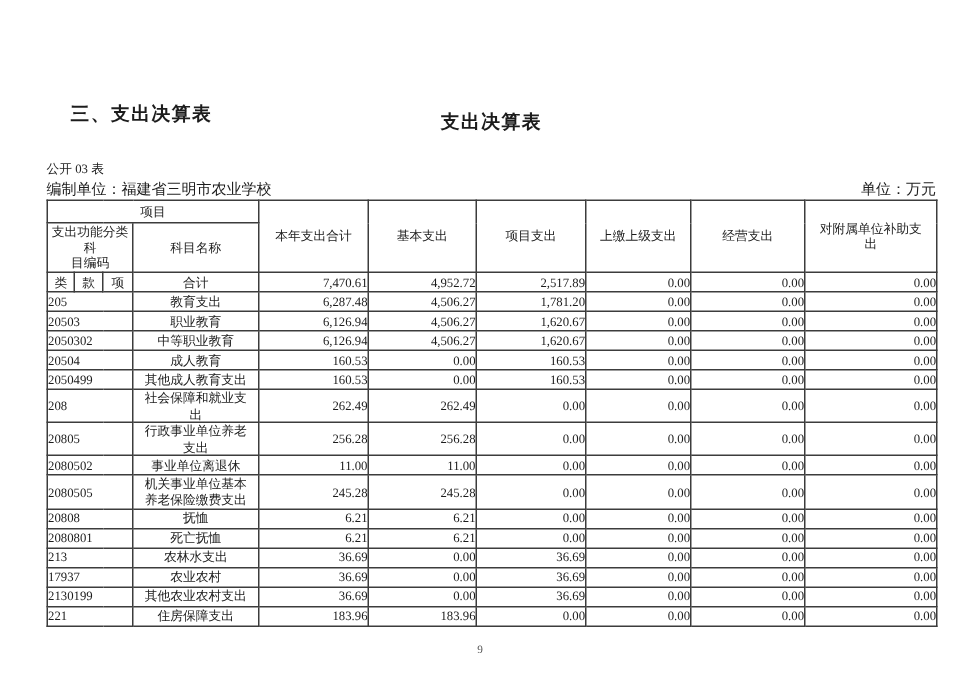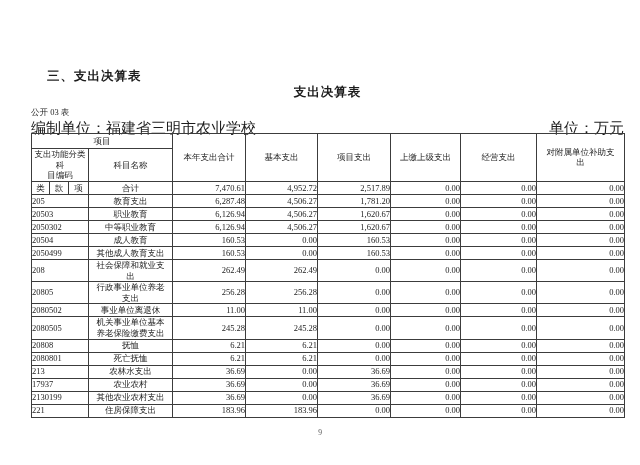--- a/index.html
+++ b/index.html
@@ -16,41 +16,41 @@
     position: absolute;
     left: 47px;
     top: 68px;
     font-size: 12.5px;
     font-weight: bold;
     letter-spacing: 1px;
   }
   .table-title {
     position: absolute;
     left: 31px;
-    top: 84px;
+    top: 73px;
     width: 593px;
     text-align: center;
     font-size: 12.5px;
     font-weight: bold;
     letter-spacing: 1px;
   }
   .doc-code {
     position: absolute;
     left: 31px;
     top: 107px;
     width: 593px;
     text-align: left;
     font-size: 8.5px;
   }
   .meta-row {
     position: absolute;
     left: 31px;
     top: 119px;
     width: 593px;
-    font-size: 15px;
+    font-size: 10px;
   }
   .meta-row .prepared { float: left; }
   .meta-row .unit { float: right; text-align: center; }
   table.fin {
     position: absolute;
     left: 31px;
     top: 133px;
     width: 593px;
     border-collapse: collapse;
     table-layout: fixed;

